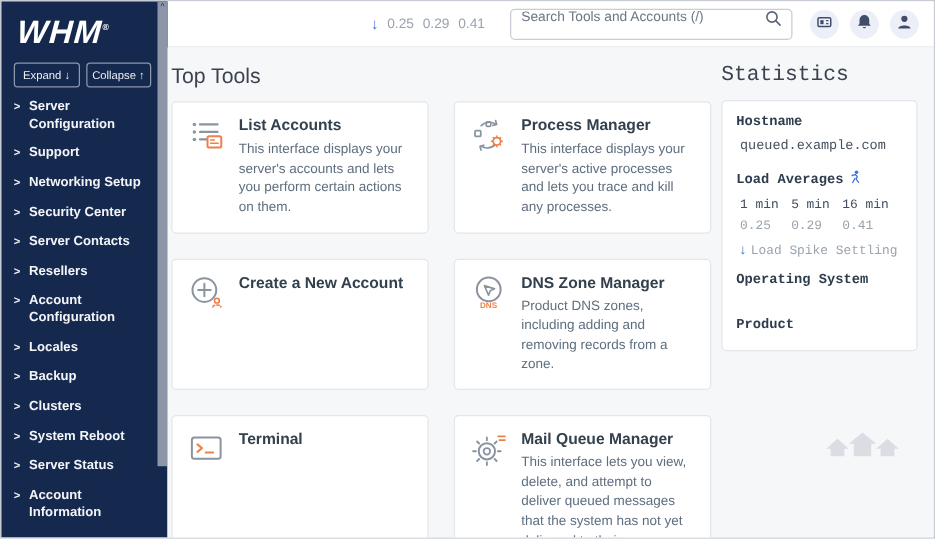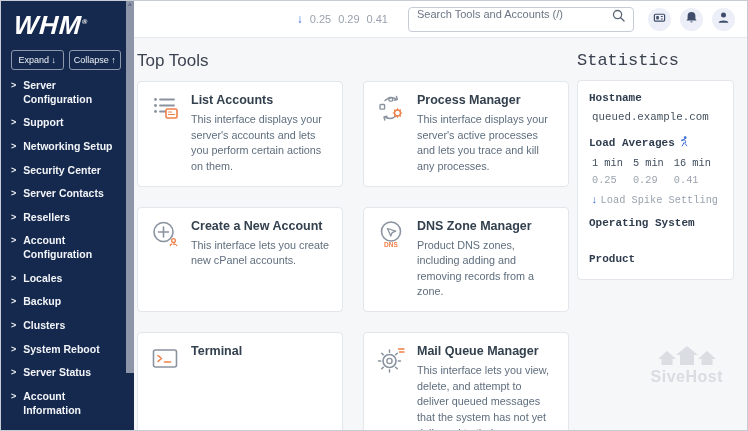--- a/index.html
+++ b/index.html
@@ -217,21 +217,20 @@
               <div class="card-icon">
                 <svg width="30" height="30" viewBox="0 0 30 30" fill="none">
                     <circle cx="13.5" cy="13" r="9.5" stroke="#8a93a0" stroke-width="1.6"></circle>
                     <path d="M13.5 8v10M8.5 13h10" stroke="#8a93a0" stroke-width="1.6" stroke-linecap="round"></path>
                     <circle cx="23.5" cy="21.5" r="1.9" stroke="#ef8049" stroke-width="1.3"></circle>
                     <path d="M20.3 26.5c0-2 6.4-2 6.4 0" stroke="#ef8049" stroke-width="1.3" stroke-linecap="round" stroke-dasharray="2 1.6"></path>
                   </svg>
               </div>
               <div class="card-body">
                 <div class="card-title">Create a New Account</div>
-                <div class="card-desc">This interface lets you create new cPanel accounts.</div>
               </div>
             </div>
 
             <div class="card">
               <div class="card-icon">
                 <svg width="30" height="30" viewBox="0 0 30 30" fill="none">
                     <circle cx="15" cy="12.5" r="9.5" stroke="#8a93a0" stroke-width="1.6"></circle>
                     <path d="M11.5 9.5l8.2 2.6-3.5 1.5-1.4 3.5z" stroke="#8a93a0" stroke-width="1.3" stroke-linejoin="round"></path>
                     <text x="8" y="27.5" font-size="6.5" font-weight="bold" fill="#ef8049" font-family="Liberation Sans, sans-serif">DNS</text>
                   </svg>
@@ -309,18 +308,17 @@
       </div>
 
       <div class="watermark">
         <span>
           <svg width="66" height="22" viewBox="0 0 66 22" fill="#dadde2">
               <path d="M4 15 L13 7 L22 15 L18.5 15 L18.5 21 L7.5 21 L7.5 15 Z"></path>
               <path d="M22 11 L33 2 L44 11 L40 11 L40 21 L26 21 L26 11 Z"></path>
               <path d="M44 15 L53 7 L62 15 L58.5 15 L58.5 21 L47.5 21 L47.5 15 Z"></path>
             </svg>
         </span>
-        <div class="wm-text">SiveHost</div>
       </div>
 
     </div>
   </div>
 </div>
 
 </body></html>

